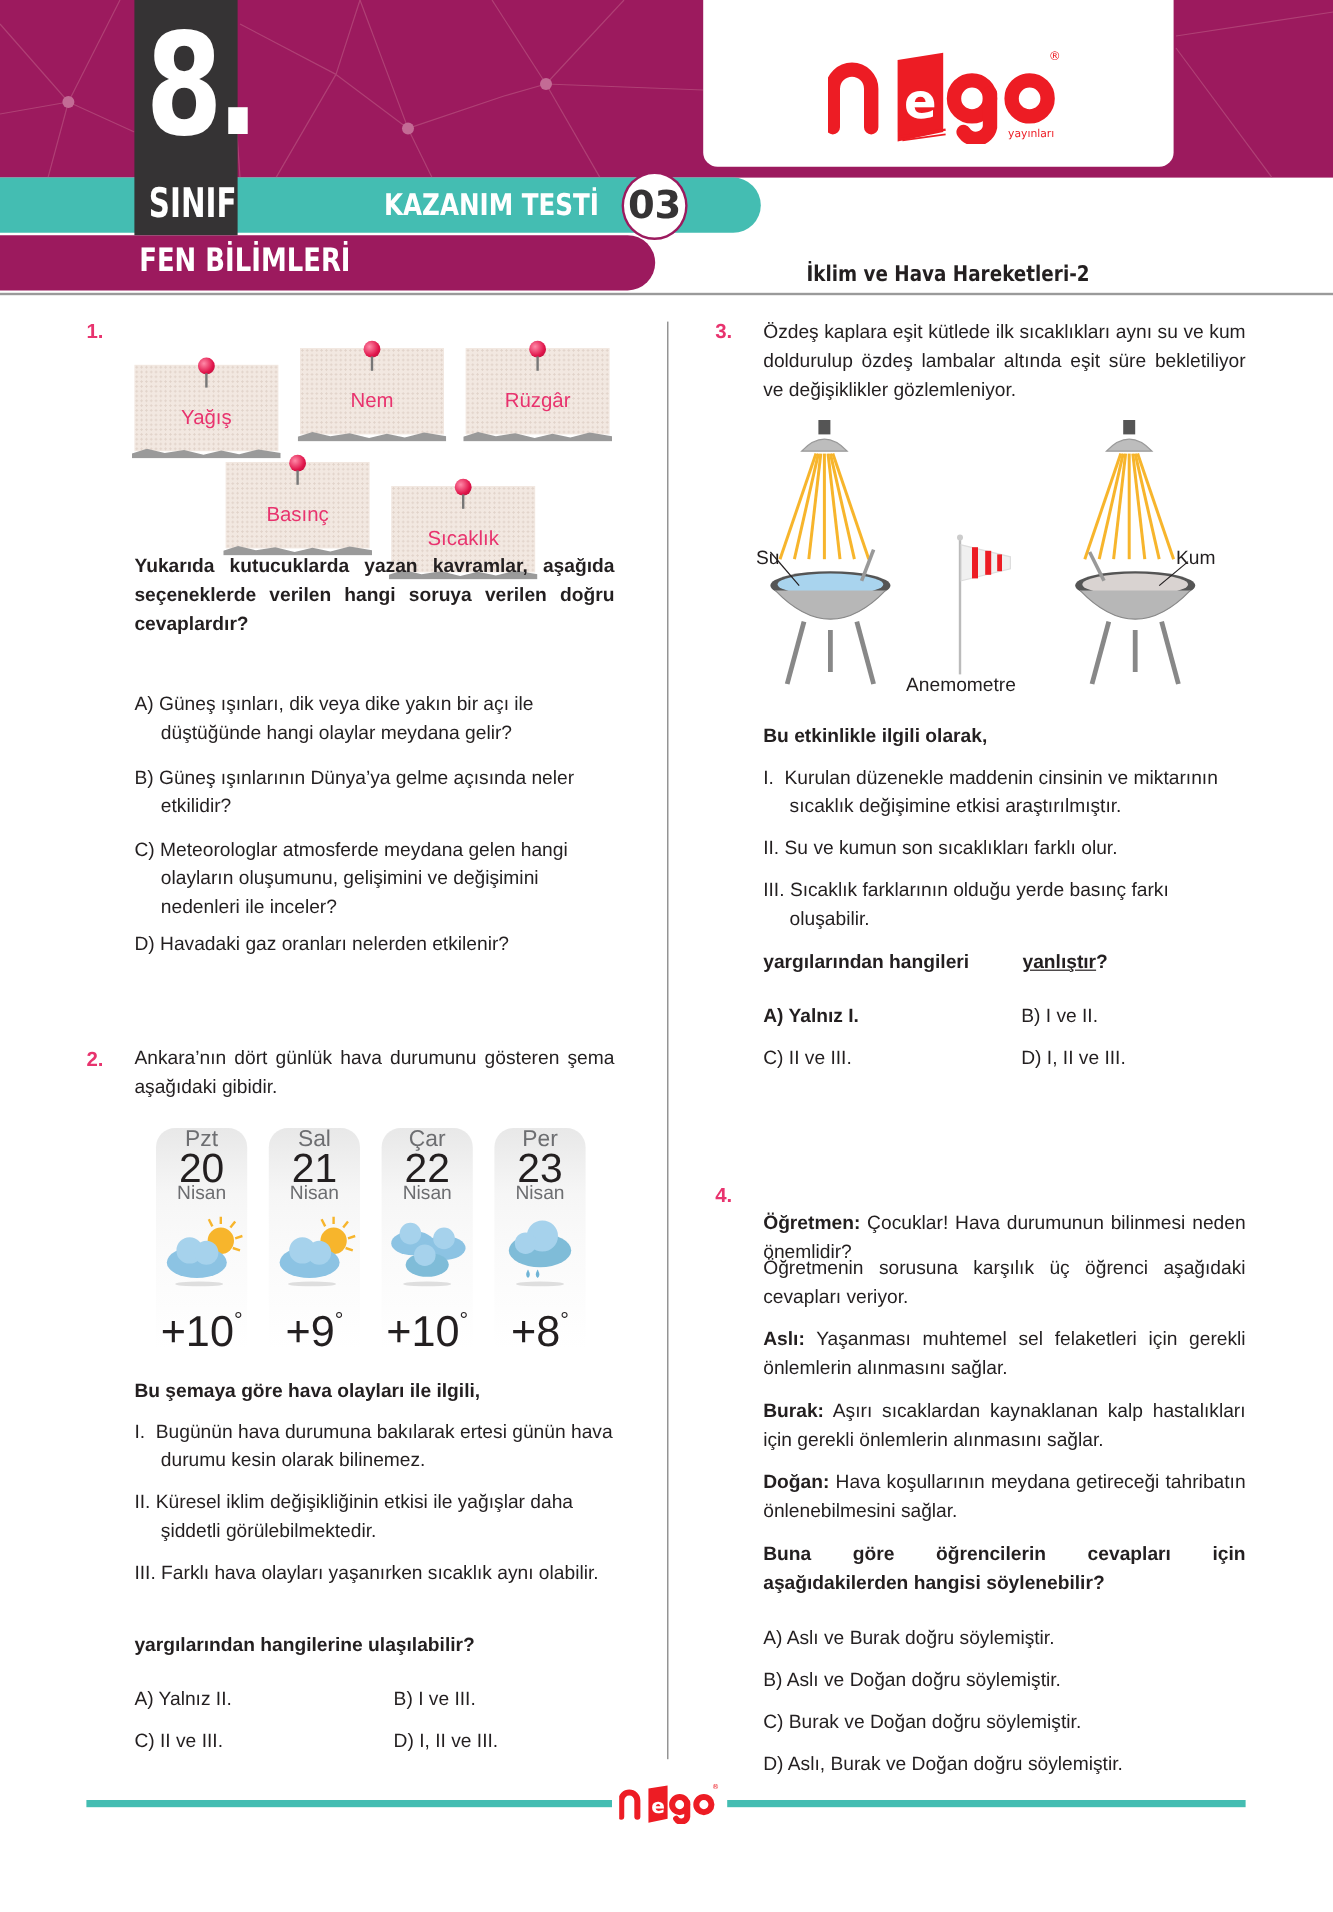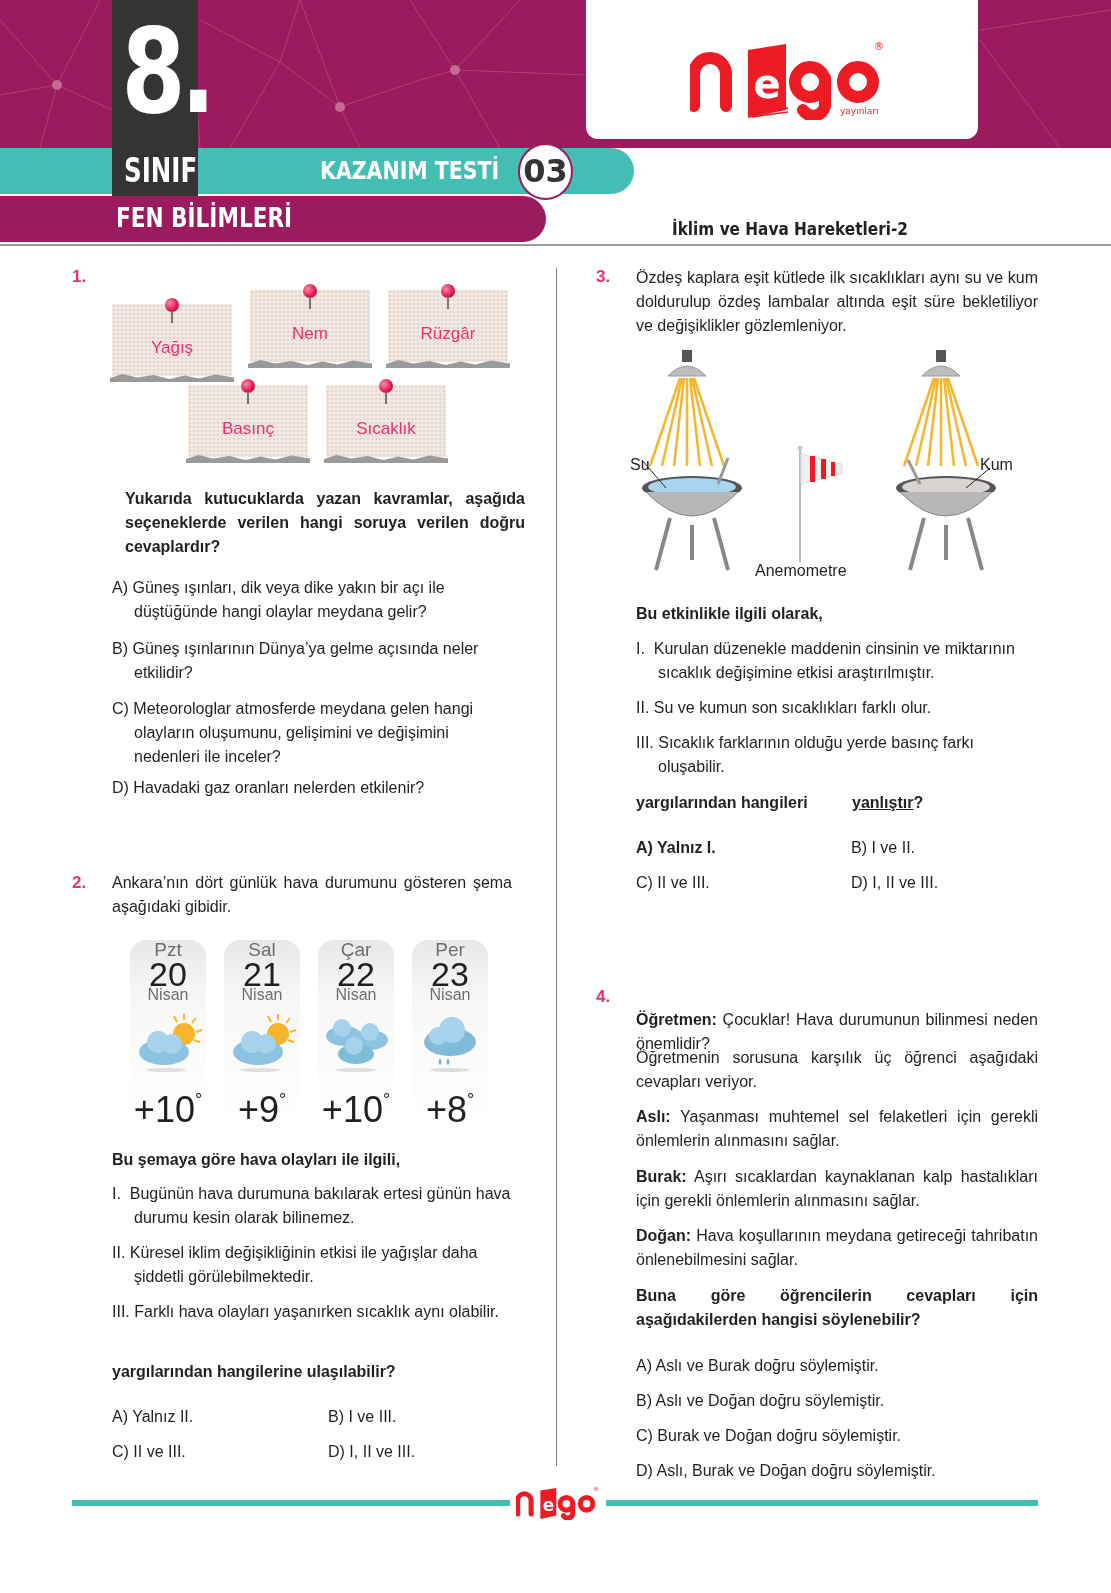--- a/index.html
+++ b/index.html
@@ -125,27 +125,27 @@
 <div class="note" style="left:388px; top:290px;">
   <div class="pin"></div>
     <div class="pin-stem"></div>
   <div class="note-label">Rüzgâr</div>
 </div>
 <div class="note" style="left:188px; top:385px;">
   <div class="pin"></div>
     <div class="pin-stem"></div>
   <div class="note-label">Basınç</div>
 </div>
-<div class="note" style="left:326px; top:385px;">
+<div class="note" style="left:326px; top:405px;">
   <div class="pin"></div>
     <div class="pin-stem"></div>
   <div class="note-label">Sıcaklık</div>
 </div>
 
-<div class="text bold" style="left:112px; top:487px; width:400px;margin-left:13px;">Yukarıda kutucuklarda yazan kavramlar, aşağıda seçeneklerde verilen hangi soruya verilen doğru cevaplardır?</div>
+<div class="text bold" style="left:112px; top:461px; width:400px;">Yukarıda kutucuklarda yazan kavramlar, aşağıda seçeneklerde verilen hangi soruya verilen doğru cevaplardır?</div>
 
 <div class="opt hang" style="left:112px; top:576px; width:400px;"><span>A)</span> <span>Güneş ışınları, dik veya dike yakın bir açı ile düştüğünde hangi olaylar meydana gelir?</span></div>
 <div class="opt hang" style="left:112px; top:637px; width:400px;"><span>B)</span> <span>Güneş ışınlarının Dünya’ya gelme açısında neler etkilidir?</span></div>
 <div class="opt hang" style="left:112px; top:697px; width:400px;"><span>C)</span> <span>Meteorologlar atmosferde meydana gelen hangi olayların oluşumunu, gelişimini ve değişimini nedenleri ile inceler?</span></div>
 <div class="opt hang" style="left:112px; top:776px; width:400px;"><span>D)</span> <span>Havadaki gaz oranları nelerden etkilenir?</span></div>
 
 <div class="qnum" style="left:72px; top:873px;">2.</div>
 <div class="text" style="left:112px; top:871px; width:400px;">Ankara’nın dört günlük hava durumunu gösteren şema aşağıdaki gibidir.</div>
 
 <div class="wcard" style="left:130px; top:940px;">

